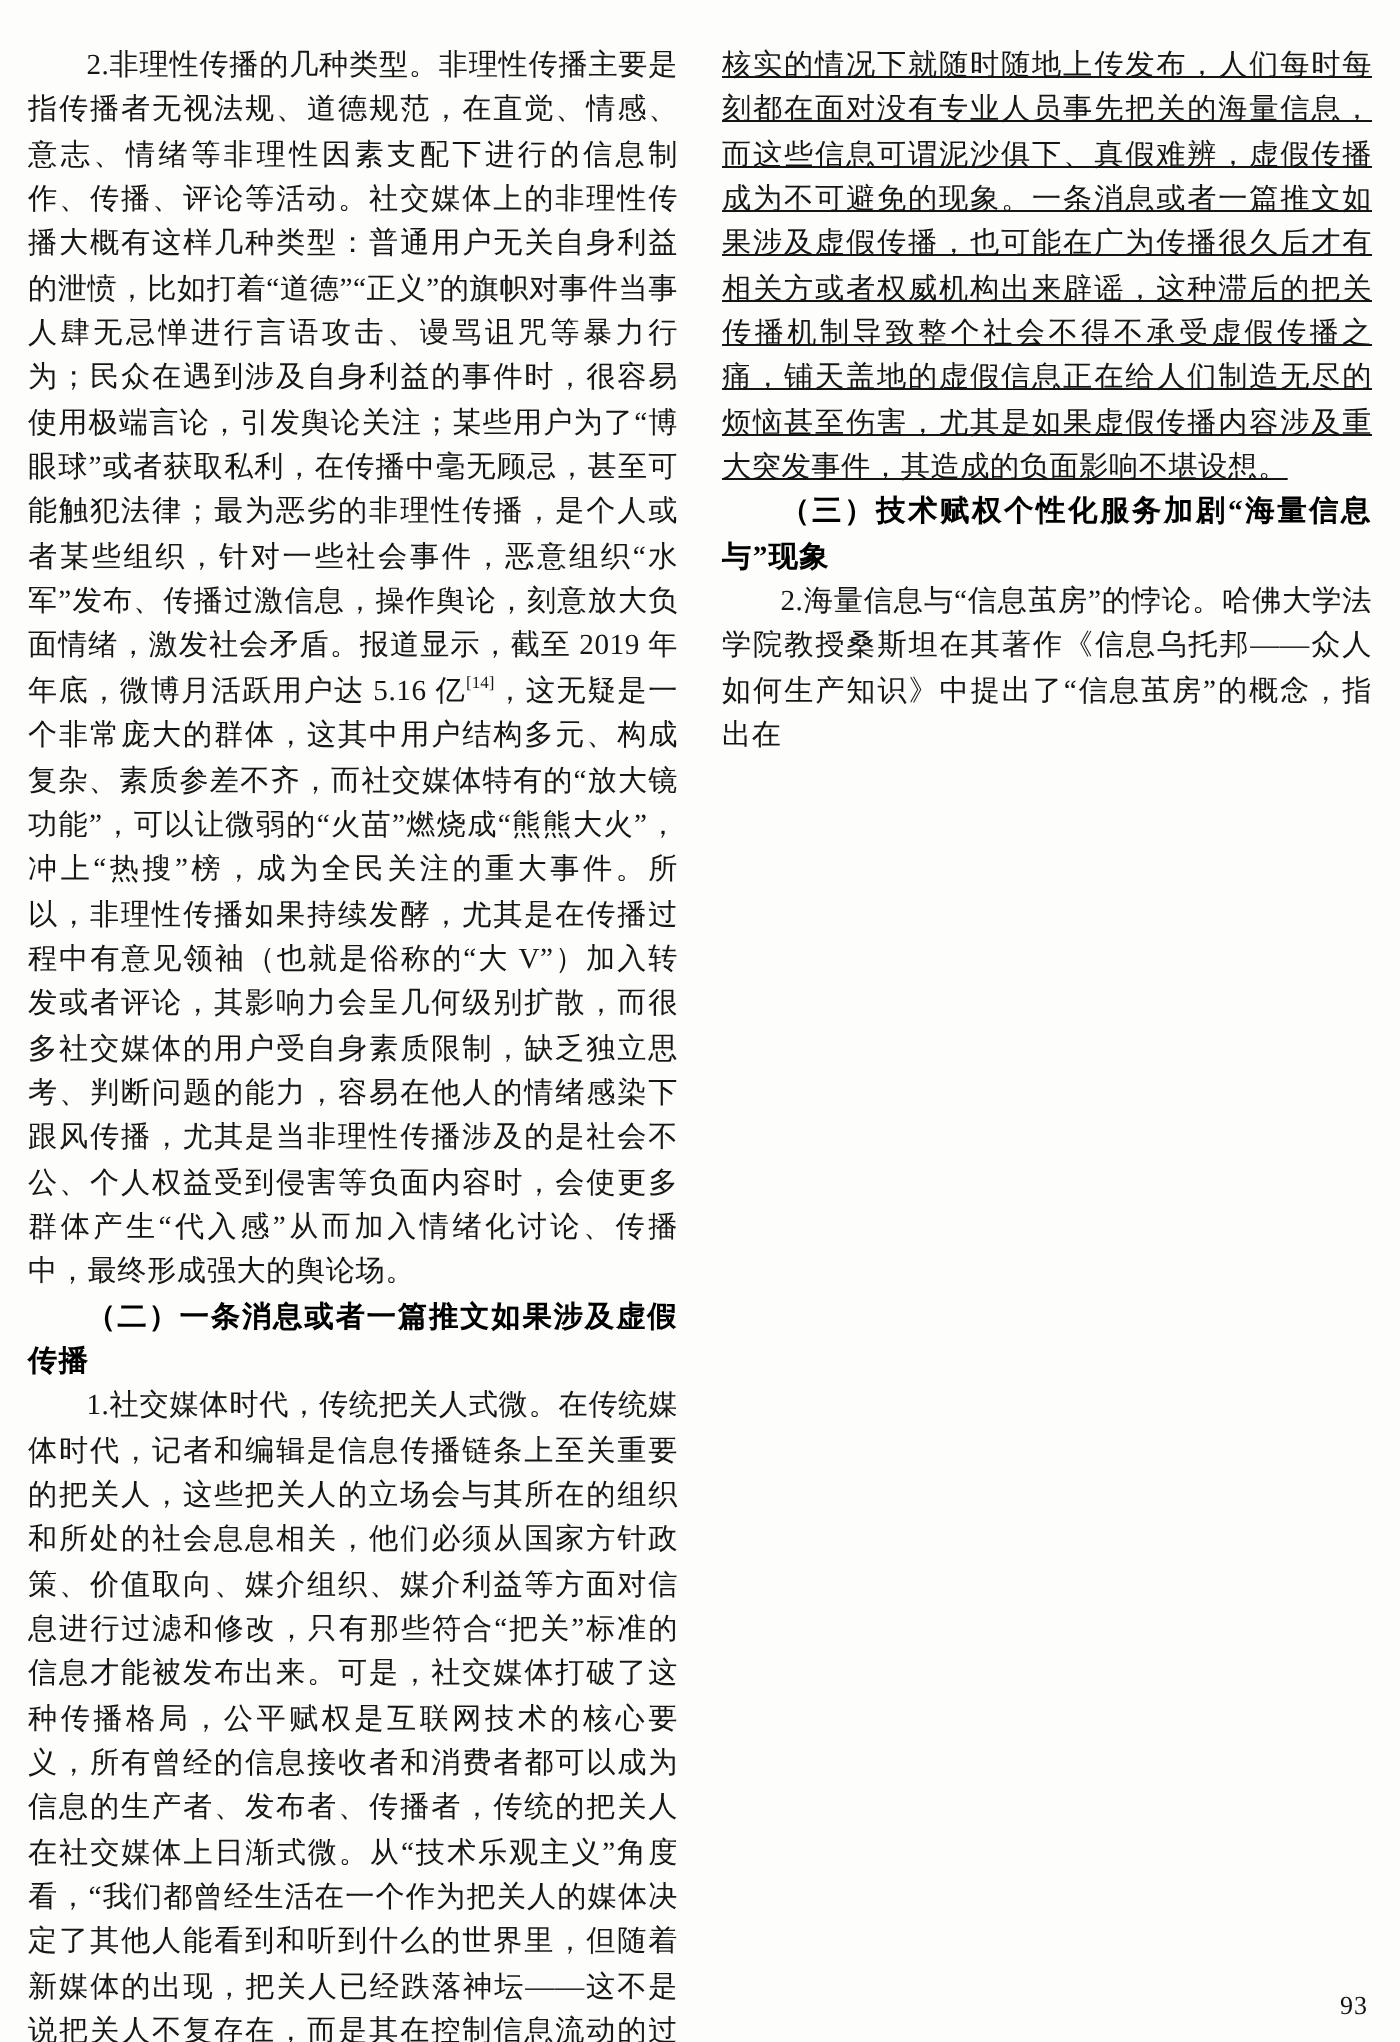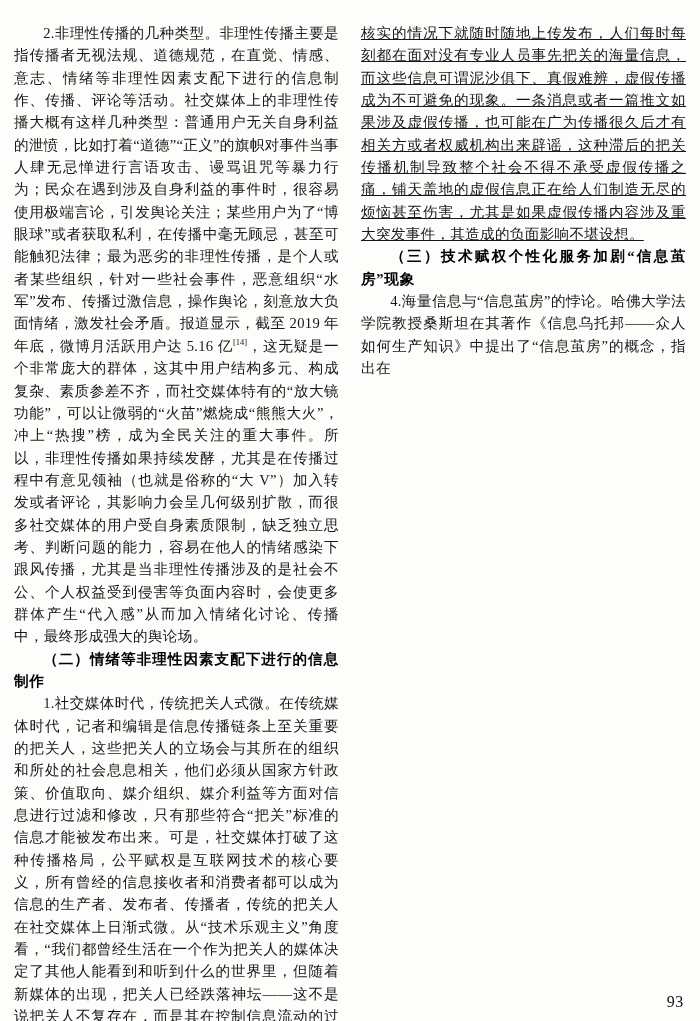--- a/index.html
+++ b/index.html
@@ -53,51 +53,51 @@
   sup {
     font-size: 8.5px;
     vertical-align: super;
     line-height: 0;
     letter-spacing: 0;
   }
   .pageno {
     position: absolute;
     right: 16px;
     bottom: 10px;
-    font-size: 16px;
+    font-size: 13px;
     font-family: "Liberation Serif", "DejaVu Serif", serif;
     color: #111;
     letter-spacing: 0.04em;
   }
 </style>
 </head>
 <body>
 
 <div class="page">
 
   <div class="columns">
 
     <div class="col">
 
       <p><span>2.非理性传播的几种类型。非理性传播主要是指传播者无视法规、道德规范，在直觉、情感、意志、情绪等非理性因素支配下进行的信息制作、传播、评论等活动。社交媒体上的非理性传播大概有这样几种类型：普通用户无关自身利益的泄愤，比如打着“道德”“正义”的旗帜对事件当事人肆无忌惮进行言语攻击、谩骂诅咒等暴力行为；民众在遇到涉及自身利益的事件时，很容易使用极端言论，引发舆论关注；某些用户为了“博眼球”或者获取私利，在传播中毫无顾忌，甚至可能触犯法律；最为恶劣的非理性传播，是个人或者某些组织，针对一些社会事件，恶意组织“水军”发布、传播过激信息，操作舆论，刻意放大负面情绪，激发社会矛盾。报道显示，截至 2019 年年底，微博月活跃用户达 5.16 亿</span><sup>[14]</sup><span>，这无疑是一个非常庞大的群体，这其中用户结构多元、构成复杂、素质参差不齐，而社交媒体特有的“放大镜功能”，可以让微弱的“火苗”燃烧成“熊熊大火”，冲上“热搜”榜，成为全民关注的重大事件。所以，非理性传播如果持续发酵，尤其是在传播过程中有意见领袖（也就是俗称的“大 V”）加入转发或者评论，其影响力会呈几何级别扩散，而很多社交媒体的用户受自身素质限制，缺乏独立思考、判断问题的能力，容易在他人的情绪感染下跟风传播，尤其是当非理性传播涉及的是社会不公、个人权益受到侵害等负面内容时，会使更多群体产生“代入感”从而加入情绪化讨论、传播中，最终形成强大的舆论场。</span></p>
 
-      <p class="heading">（二）情绪等非理性因素支配下进行的信息制作</p>
+      <p class="heading">（二）一条消息或者一篇推文如果涉及虚假传播</p>
 
       <p><span>1.社交媒体时代，传统把关人式微。在传统媒体时代，记者和编辑是信息传播链条上至关重要的把关人，这些把关人的立场会与其所在的组织和所处的社会息息相关，他们必须从国家方针政策、价值取向、媒介组织、媒介利益等方面对信息进行过滤和修改，只有那些符合“把关”标准的信息才能被发布出来。可是，社交媒体打破了这种传播格局，公平赋权是互联网技术的核心要义，所有曾经的信息接收者和消费者都可以成为信息的生产者、发布者、传播者，传统的把关人在社交媒体上日渐式微。从“技术乐观主义”角度看，“我们都曾经生活在一个作为把关人的媒体决定了其他人能看到和听到什么的世界里，但随着新媒体的出现，把关人已经跌落神坛——这不是说把关人不复存在，而是其在控制信息流动的过程中扮演的角色已经式微。具有重要意义的公共领域正在向每个人敞开大门”</span></p>
 
     </div>
 
     <div class="col">
 
       <p class="cont">核实的情况下就随时随地上传发布，人们每时每刻都在面对没有专业人员事先把关的海量信息，而这些信息可谓泥沙俱下、真假难辨，虚假传播成为不可避免的现象。一条消息或者一篇推文如果涉及虚假传播，也可能在广为传播很久后才有相关方或者权威机构出来辟谣，这种滞后的把关传播机制导致整个社会不得不承受虚假传播之痛，铺天盖地的虚假信息正在给人们制造无尽的烦恼甚至伤害，尤其是如果虚假传播内容涉及重大突发事件，其造成的负面影响不堪设想。</p>
 
 
-      <p class="heading">（三）技术赋权个性化服务加剧“信息茧房”现象</p>
+      <p class="heading">（三）技术赋权个性化服务加剧“海量信息与”现象</p>
 
-      <p>4.海量信息与“信息茧房”的悖论。哈佛大学法学院教授桑斯坦在其著作《信息乌托邦——众人如何生产知识》中提出了“信息茧房”的概念，指出在</p>
+      <p>2.海量信息与“信息茧房”的悖论。哈佛大学法学院教授桑斯坦在其著作《信息乌托邦——众人如何生产知识》中提出了“信息茧房”的概念，指出在</p>
 
     </div>
 
   </div>
 
   <div class="pageno">93</div>
 
 </div>
 
 </body></html>

